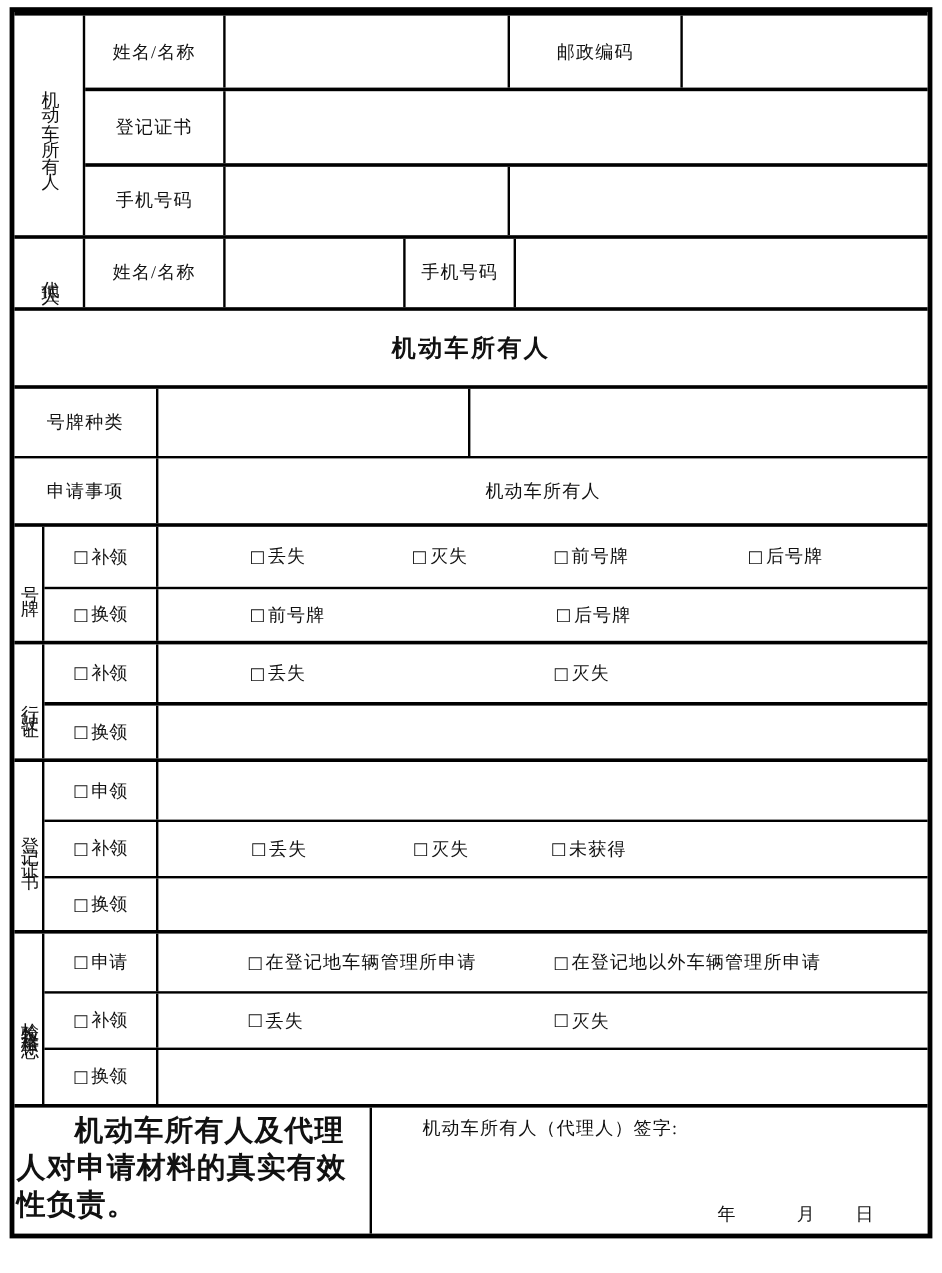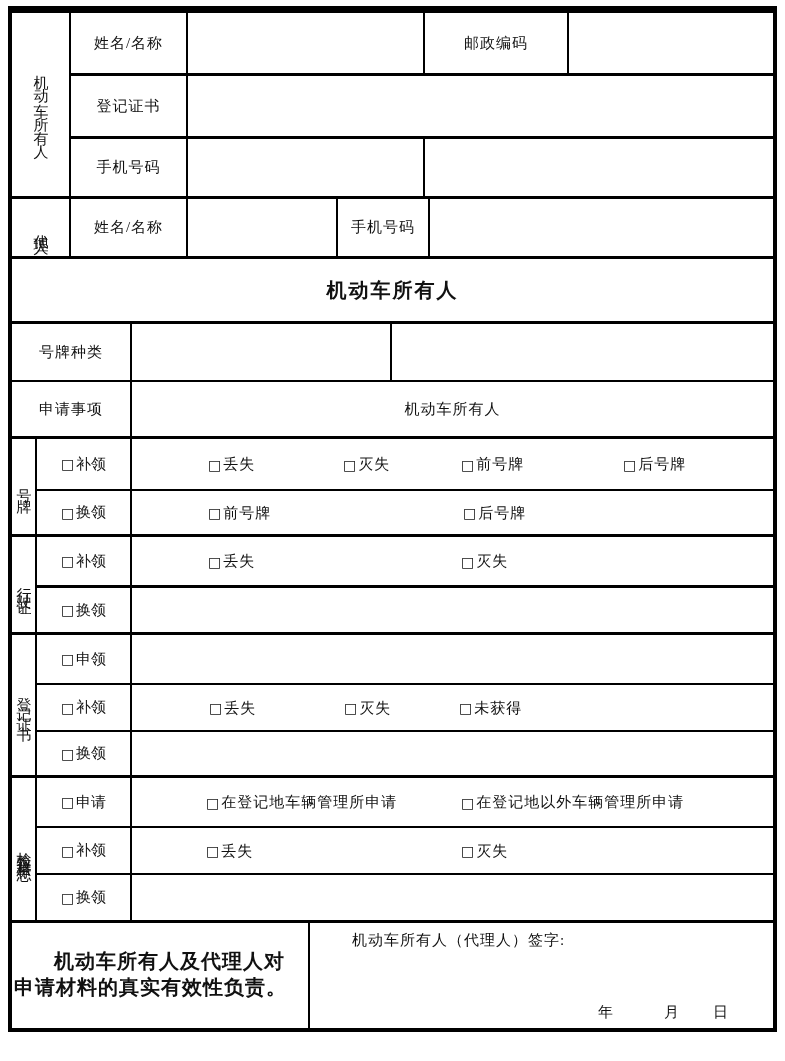--- a/index.html
+++ b/index.html
@@ -69,21 +69,21 @@
   }
   .actwrap { display: inline-flex; align-items: center; }
   
   .footer { height: 108px; }
   .f-left {
     width: 298px; display: flex; align-items: center;
     padding: 2px 4px 6px 2px;
   }
   .f-left p {
     font-family: "Liberation Sans", "DejaVu Sans", sans-serif;
-    font-weight: 700; font-size: 20px; line-height: 1.3;
+    font-weight: 700; font-size: 24px; line-height: 1.3;
     text-indent: 2em; letter-spacing: 1px;
   }
   .f-right { flex: 1 1 auto; position: relative; }
   .sig-label {
     position: absolute; top: 8px; left: 12px;
     font-size: 15px; letter-spacing: 1px; margin-left: 30px;
   }
   .date-unit { position: absolute; bottom: 6px; font-size: 15px; }
   .d-year  { left: 288px; }
   .d-month { left: 354px; }

